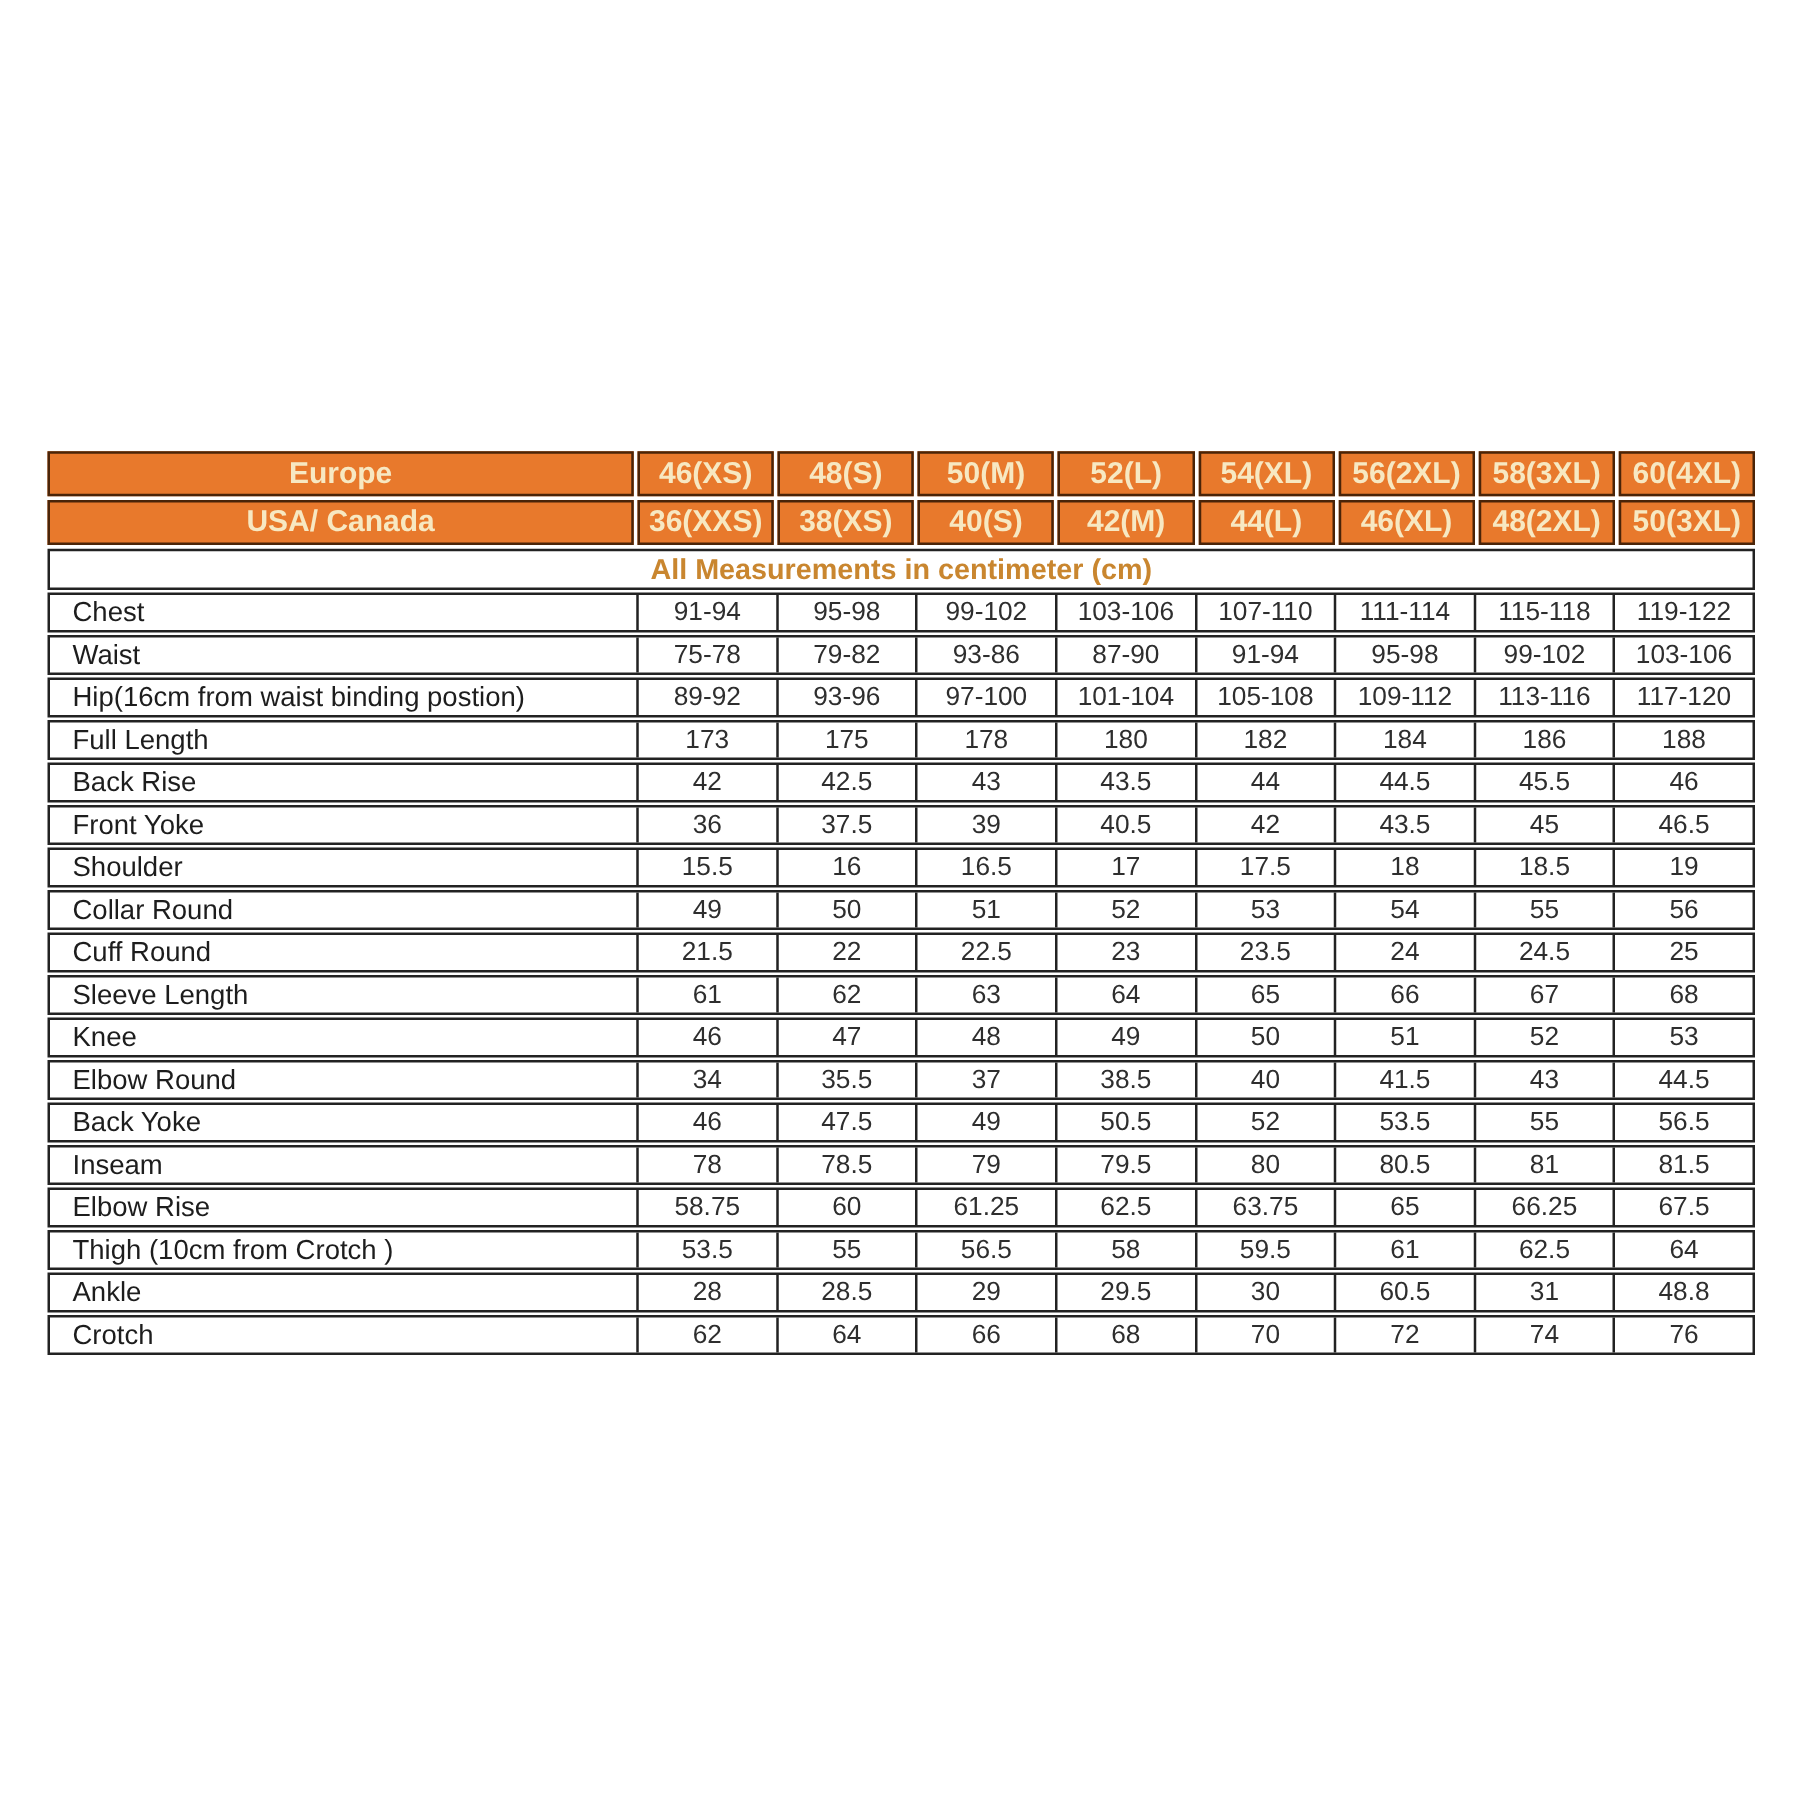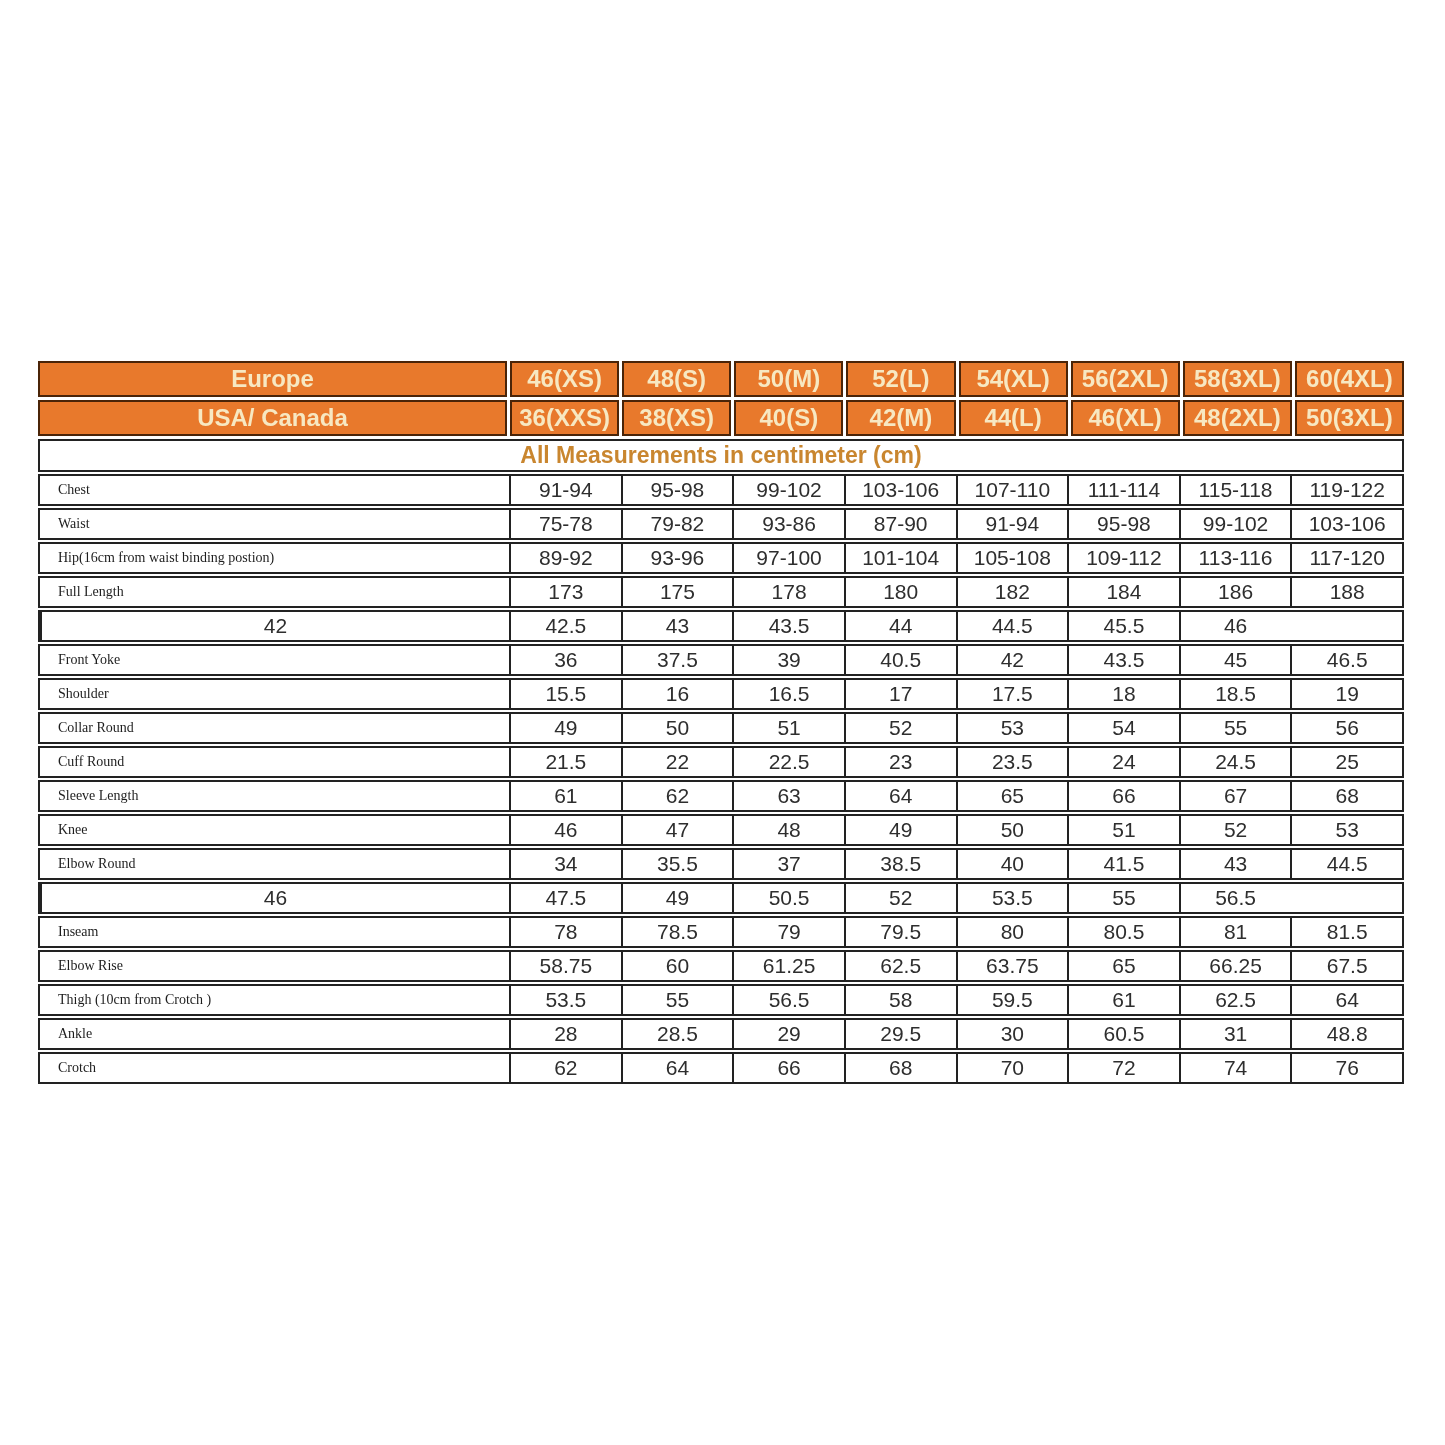--- a/index.html
+++ b/index.html
@@ -69,23 +69,22 @@
     font-size: 21px;
     color: var(--body-text, #2e2e2e);
     box-sizing: border-box;
     white-space: nowrap;
     overflow: hidden;
   }
   .bcell.label {
     border-left: none;
     justify-content: flex-start;
     padding-left: 18px;
-    font-size: 14px;
+    font-size: 22px;
     color: #1d1d1d;
-    font-family: Liberation Serif, serif;
   }
 </style>
 </head>
 <body>
 
 <div class="size-table">
   <div id="header-rows">
       <div class="grid-row hrow">
         <div class="hcell">Europe</div>
         <div class="hcell">46(XS)</div>
@@ -151,20 +150,21 @@
         <div class="bcell">173</div>
         <div class="bcell">175</div>
         <div class="bcell">178</div>
         <div class="bcell">180</div>
         <div class="bcell">182</div>
         <div class="bcell">184</div>
         <div class="bcell">186</div>
         <div class="bcell">188</div>
       </div>
       <div class="grid-row brow">
+        <div class="bcell label">Back Rise</div>
         <div class="bcell">42</div>
         <div class="bcell">42.5</div>
         <div class="bcell">43</div>
         <div class="bcell">43.5</div>
         <div class="bcell">44</div>
         <div class="bcell">44.5</div>
         <div class="bcell">45.5</div>
         <div class="bcell">46</div>
       </div>
       <div class="grid-row brow">
@@ -238,20 +238,21 @@
         <div class="bcell">34</div>
         <div class="bcell">35.5</div>
         <div class="bcell">37</div>
         <div class="bcell">38.5</div>
         <div class="bcell">40</div>
         <div class="bcell">41.5</div>
         <div class="bcell">43</div>
         <div class="bcell">44.5</div>
       </div>
       <div class="grid-row brow">
+        <div class="bcell label">Back Yoke</div>
         <div class="bcell">46</div>
         <div class="bcell">47.5</div>
         <div class="bcell">49</div>
         <div class="bcell">50.5</div>
         <div class="bcell">52</div>
         <div class="bcell">53.5</div>
         <div class="bcell">55</div>
         <div class="bcell">56.5</div>
       </div>
       <div class="grid-row brow">

